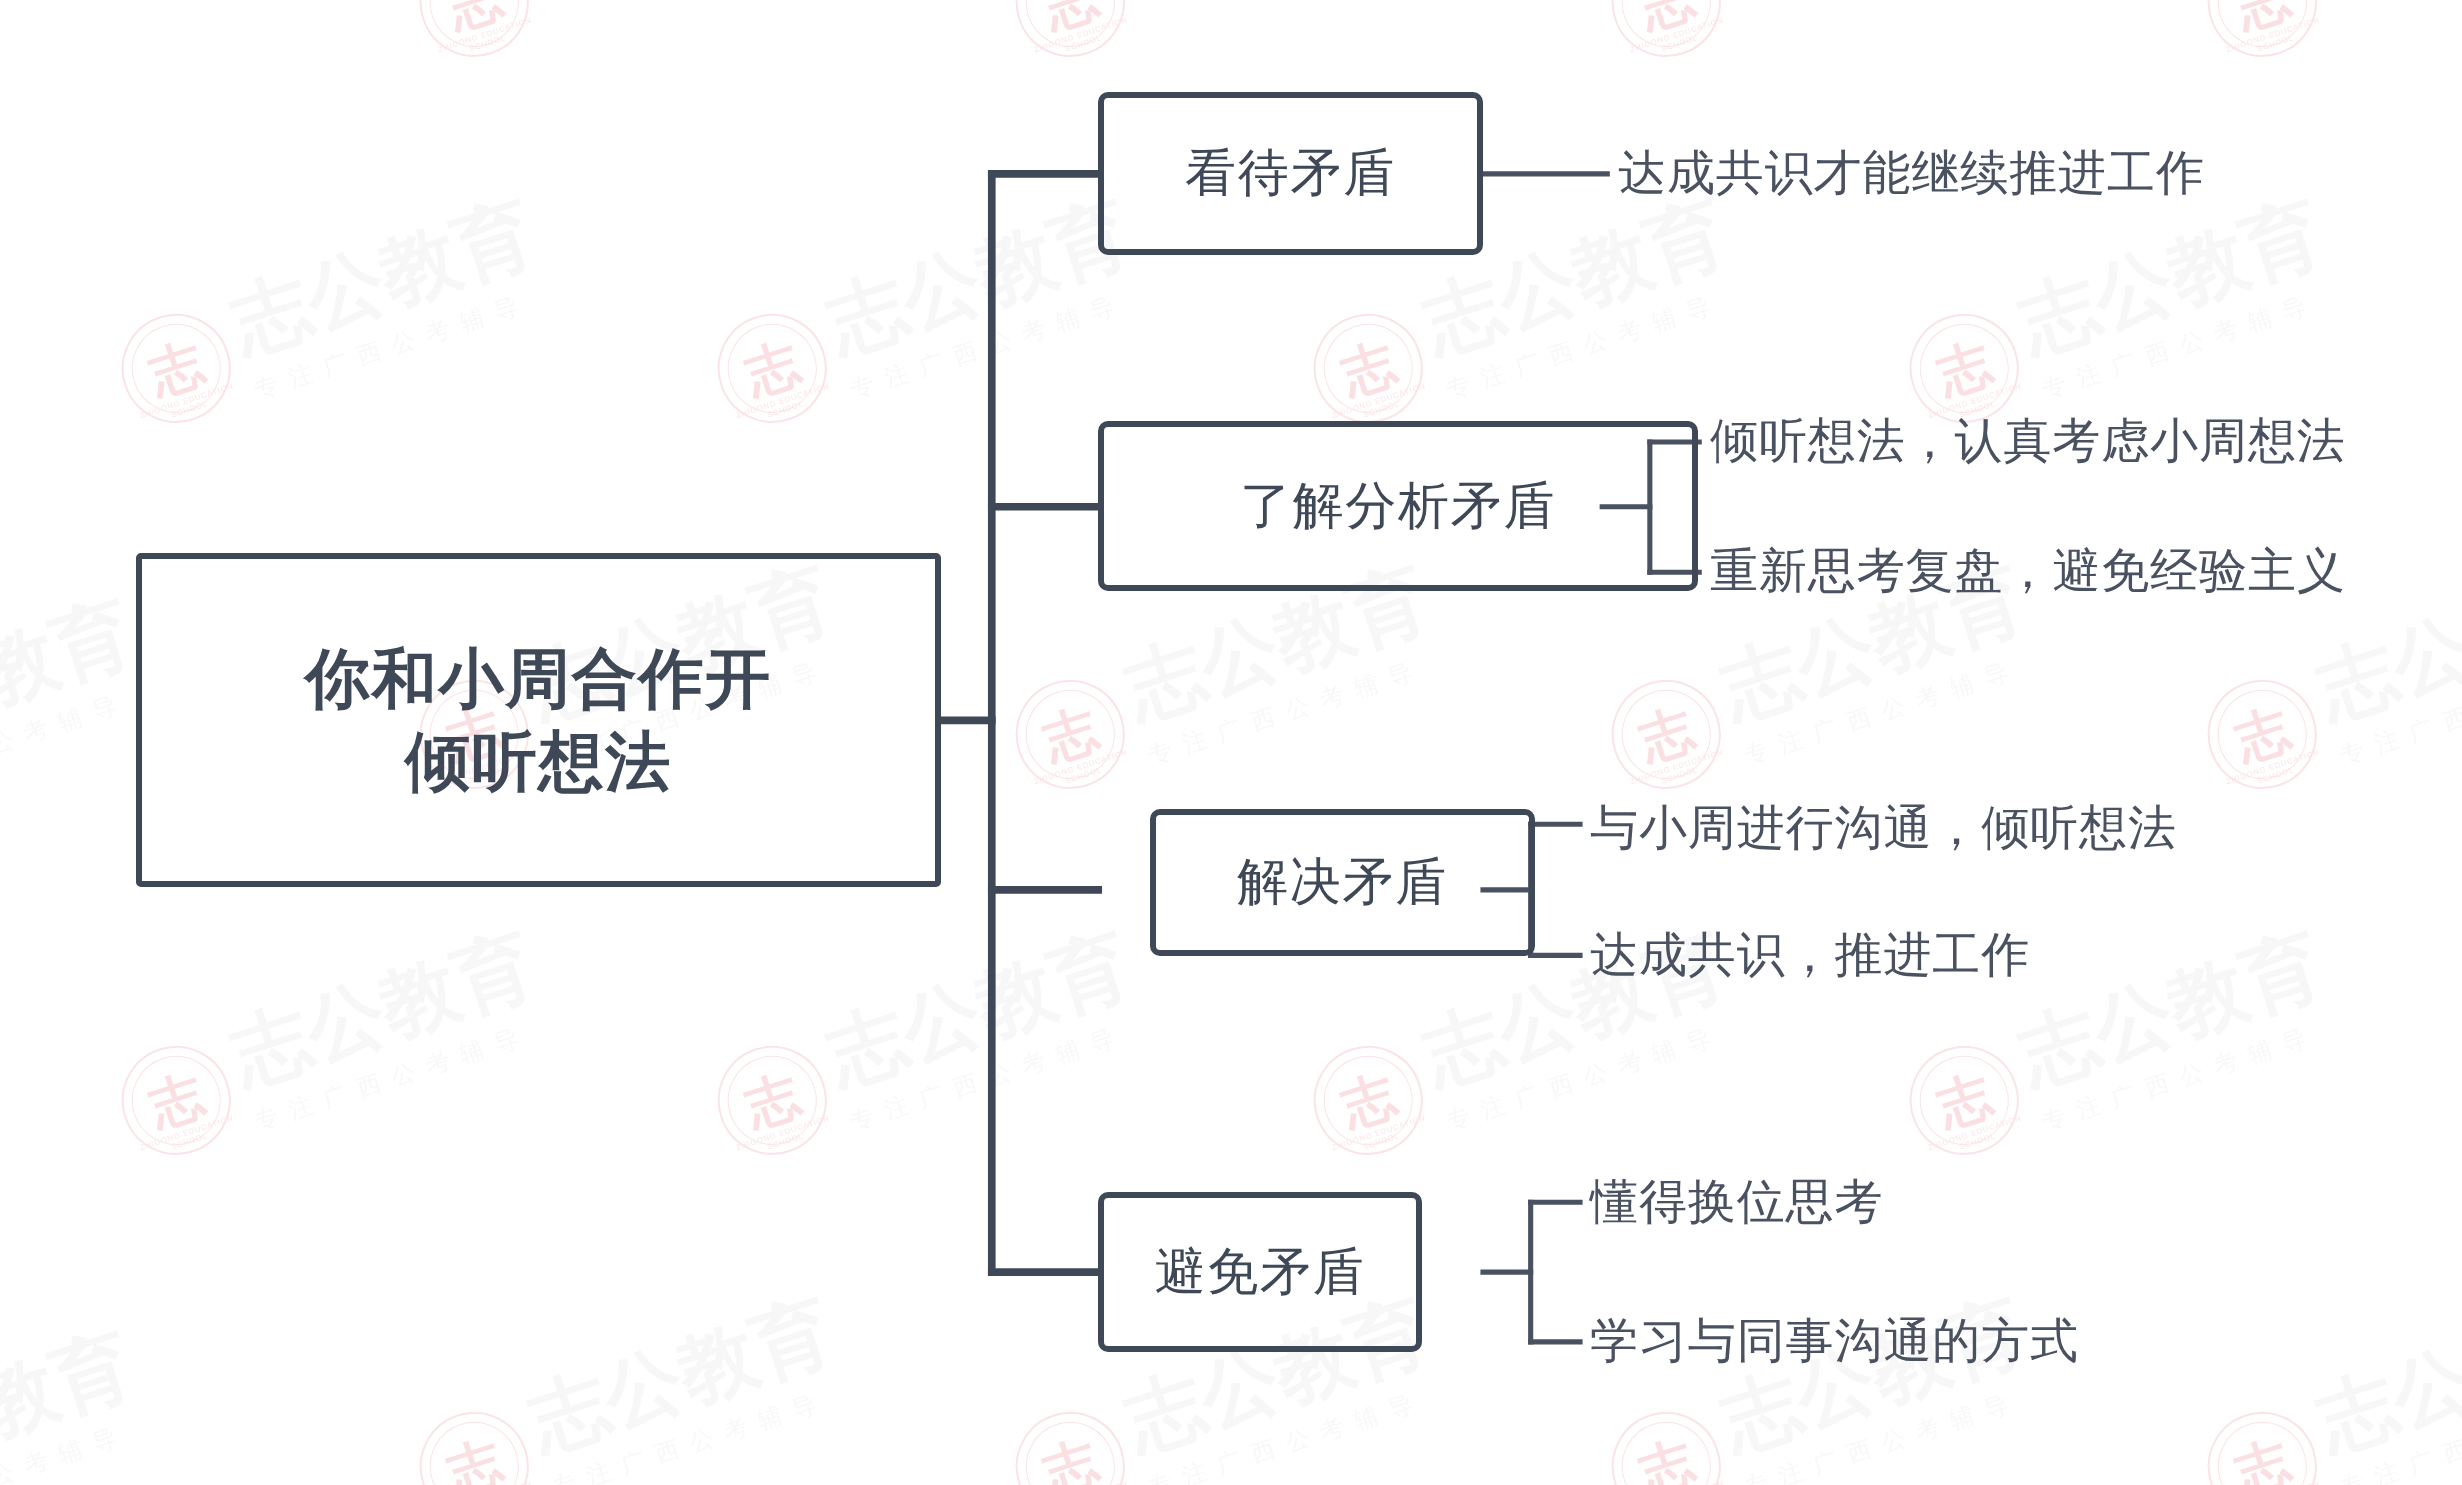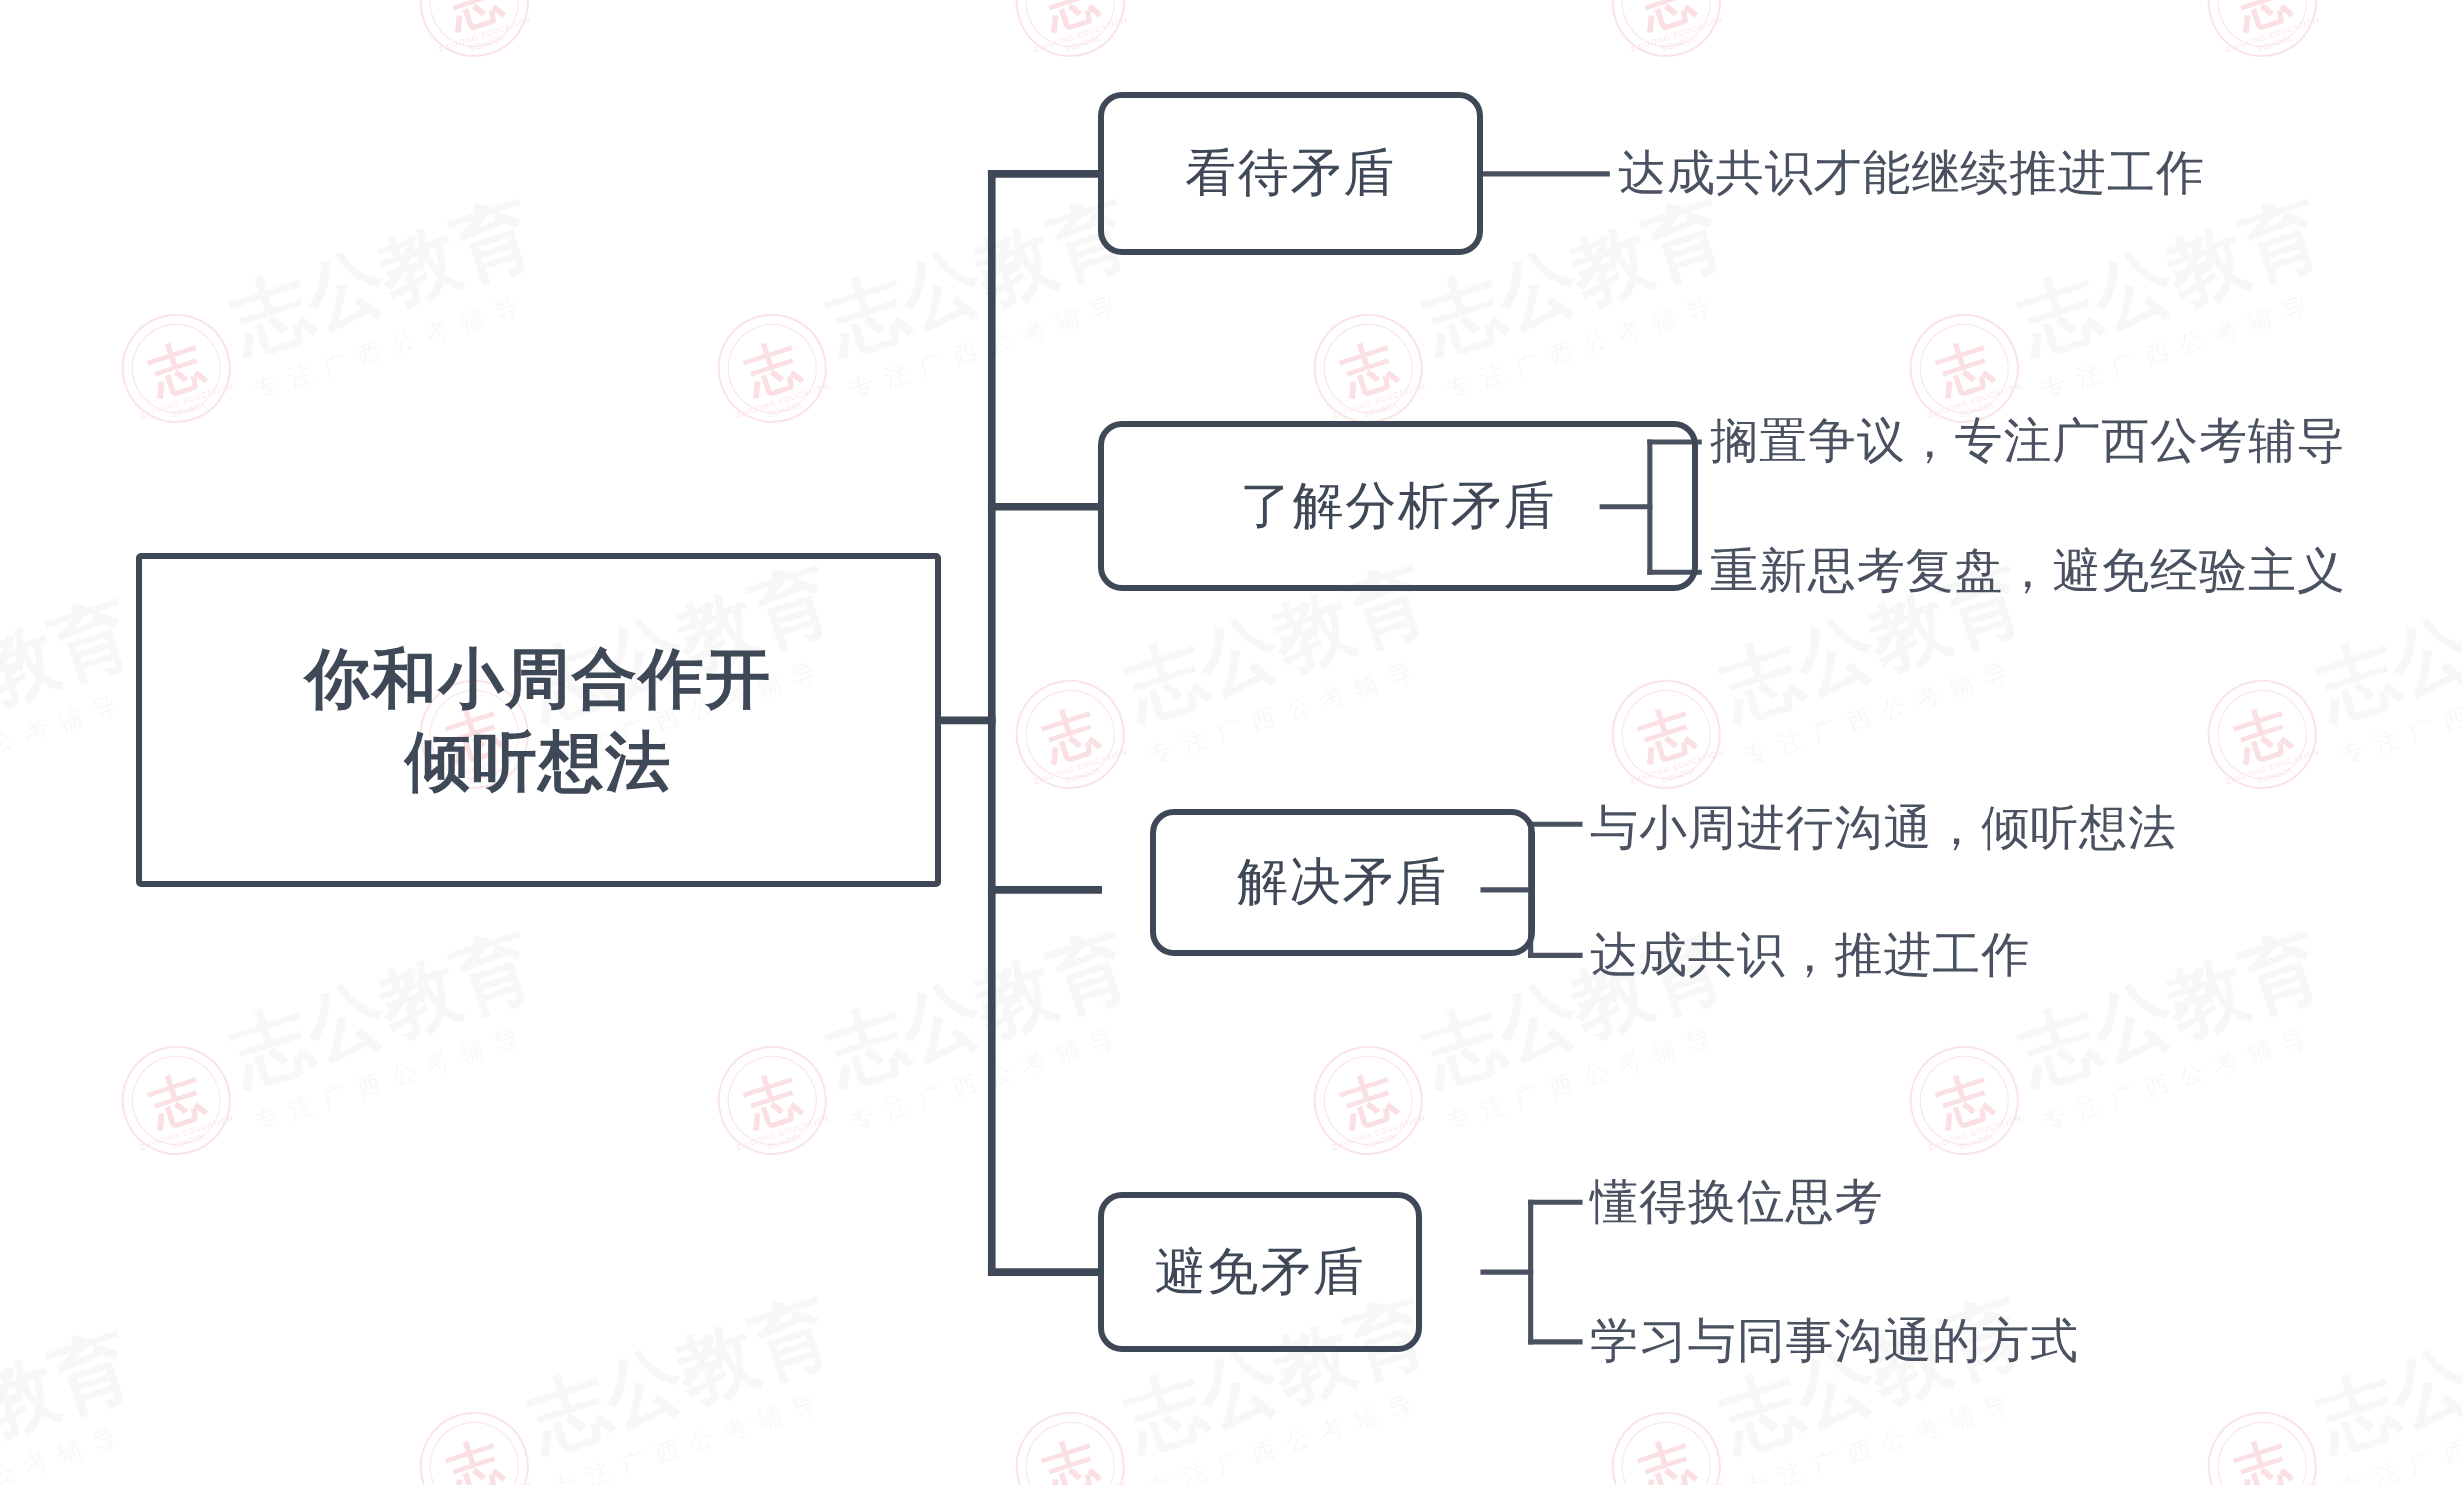--- a/index.html
+++ b/index.html
@@ -48,21 +48,21 @@
     font-size: 24px; letter-spacing: 12px; color:#f8f8f9;
     margin-top: 13.6px; white-space:nowrap;
     font-family:"DejaVu Sans","Liberation Sans",sans-serif;
   }
 
   
   #diagram { position:absolute; inset:0; z-index:2; }
   .node {
     position:absolute;
     border: 6px solid #3f4857;
-    border-radius: 24px;
+    border-radius: 10px;
     background: transparent;
     display:flex; align-items:center; justify-content:center;
     color:#3f4857;
     font-family:"DejaVu Sans","Liberation Sans",sans-serif;
     text-align:right;
   }
   #root-node {
     left:136px; top:553px; width:805px; height:334px;
     border-width: 6.8px; border-radius: 5px;
     font-size: 65px; font-weight: 800; line-height:1.28;
@@ -360,21 +360,21 @@
     </div>
     <div class="node branch-node" id="branch-2">
       <span>解决矛盾</span>
     </div>
     <div class="node branch-node" id="branch-3">
       <span>避免矛盾</span>
     </div>
 
     <div class="leaf" style="left:1618px; top:149px;">达成共识才能继续推进工作</div>
 
-    <div class="leaf" style="left:1710px; top:417px;">搁置争议，专注广西公考辅导</div>
+    <div class="leaf" style="left:1710px; top:417px;">倾听想法，认真考虑小周想法</div>
     <div class="leaf" style="left:1710px; top:547px;">重新思考复盘，避免经验主义</div>
 
     <div class="leaf" style="left:1590px; top:804px;">与小周进行沟通，倾听想法</div>
     <div class="leaf" style="left:1590px; top:931px;">达成共识，推进工作</div>
 
     <div class="leaf" style="left:1590px; top:1178px;">懂得换位思考</div>
     <div class="leaf" style="left:1590px; top:1317px;">学习与同事沟通的方式</div>
 
   </div>
 </div>

